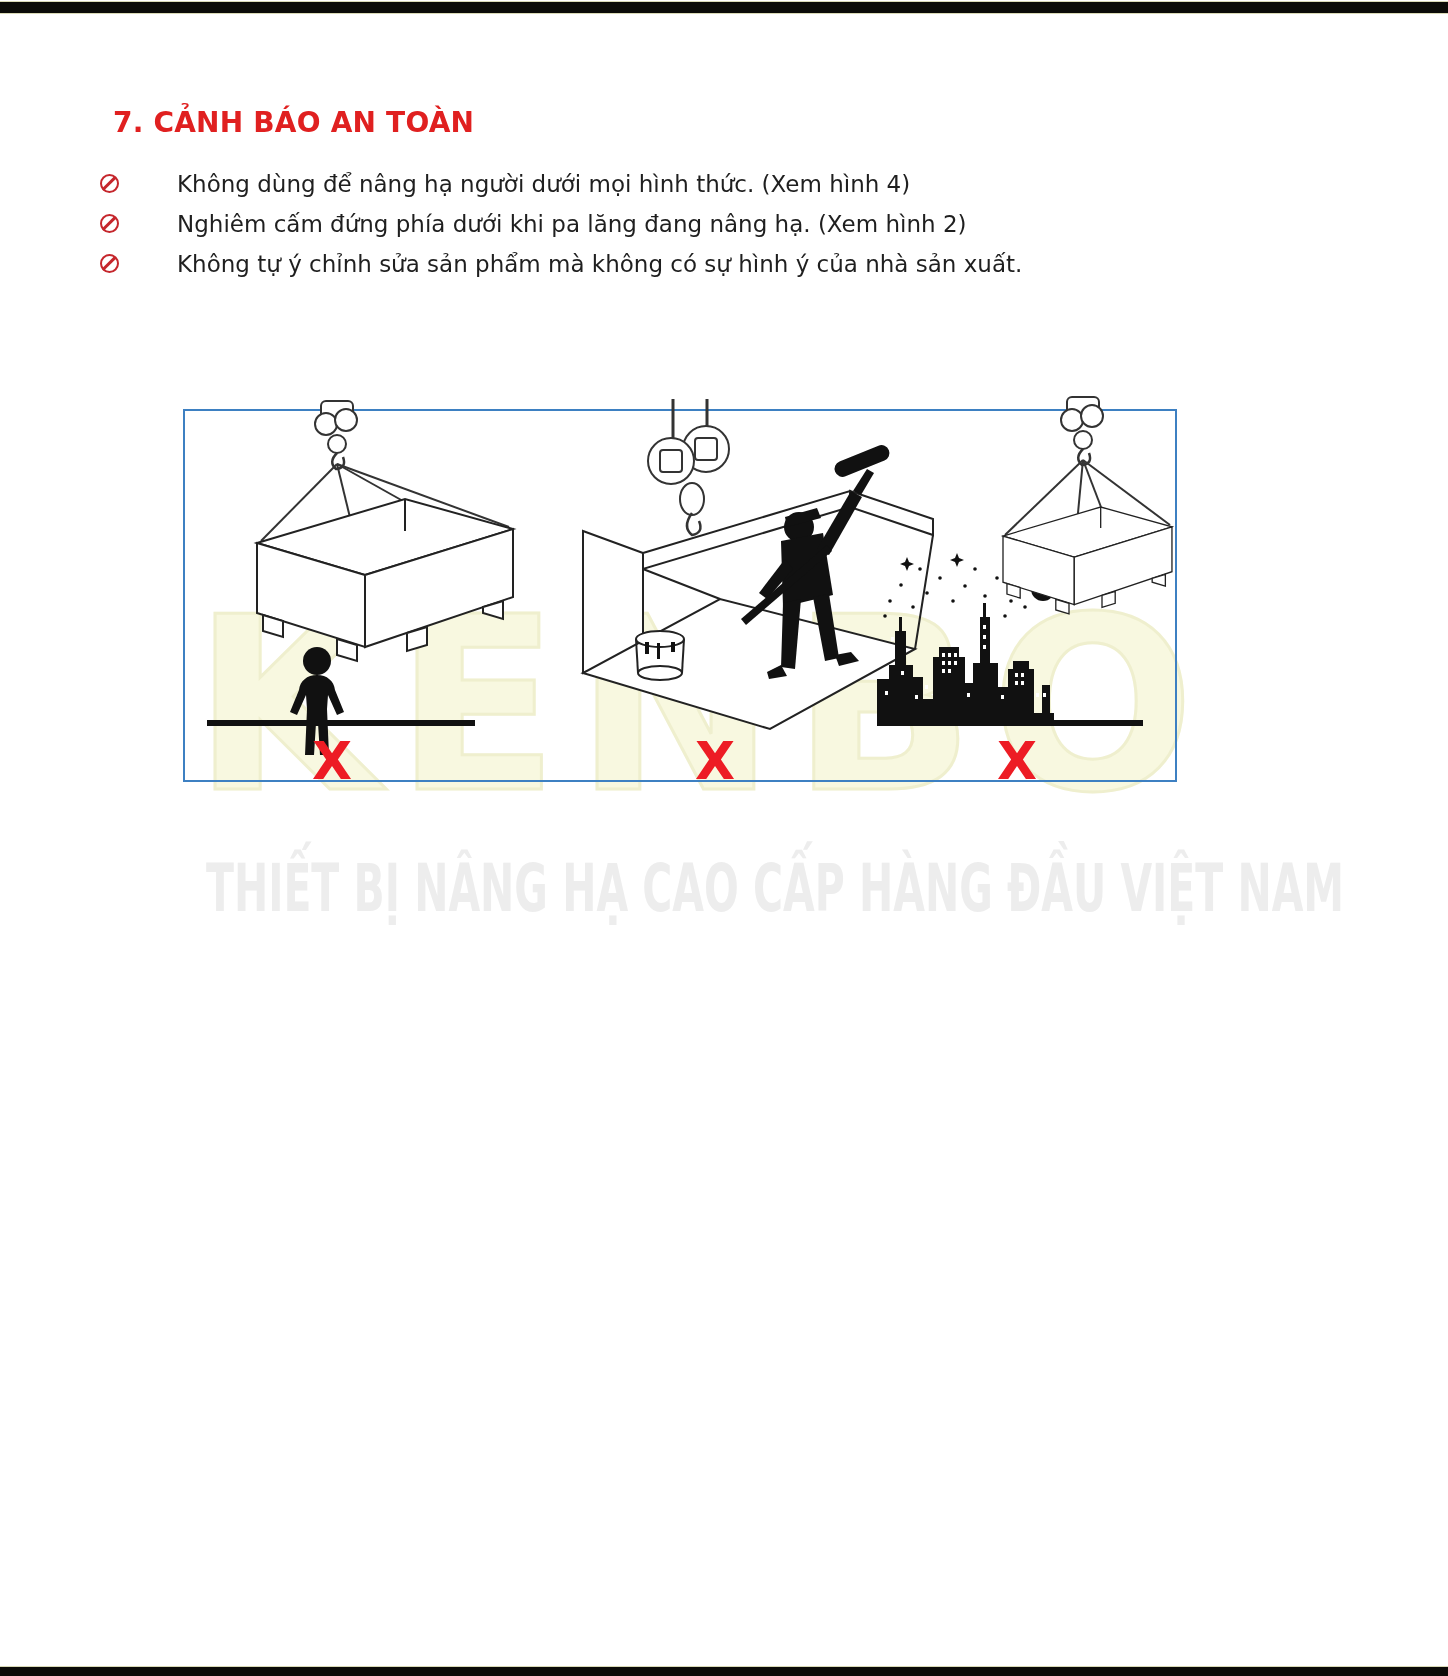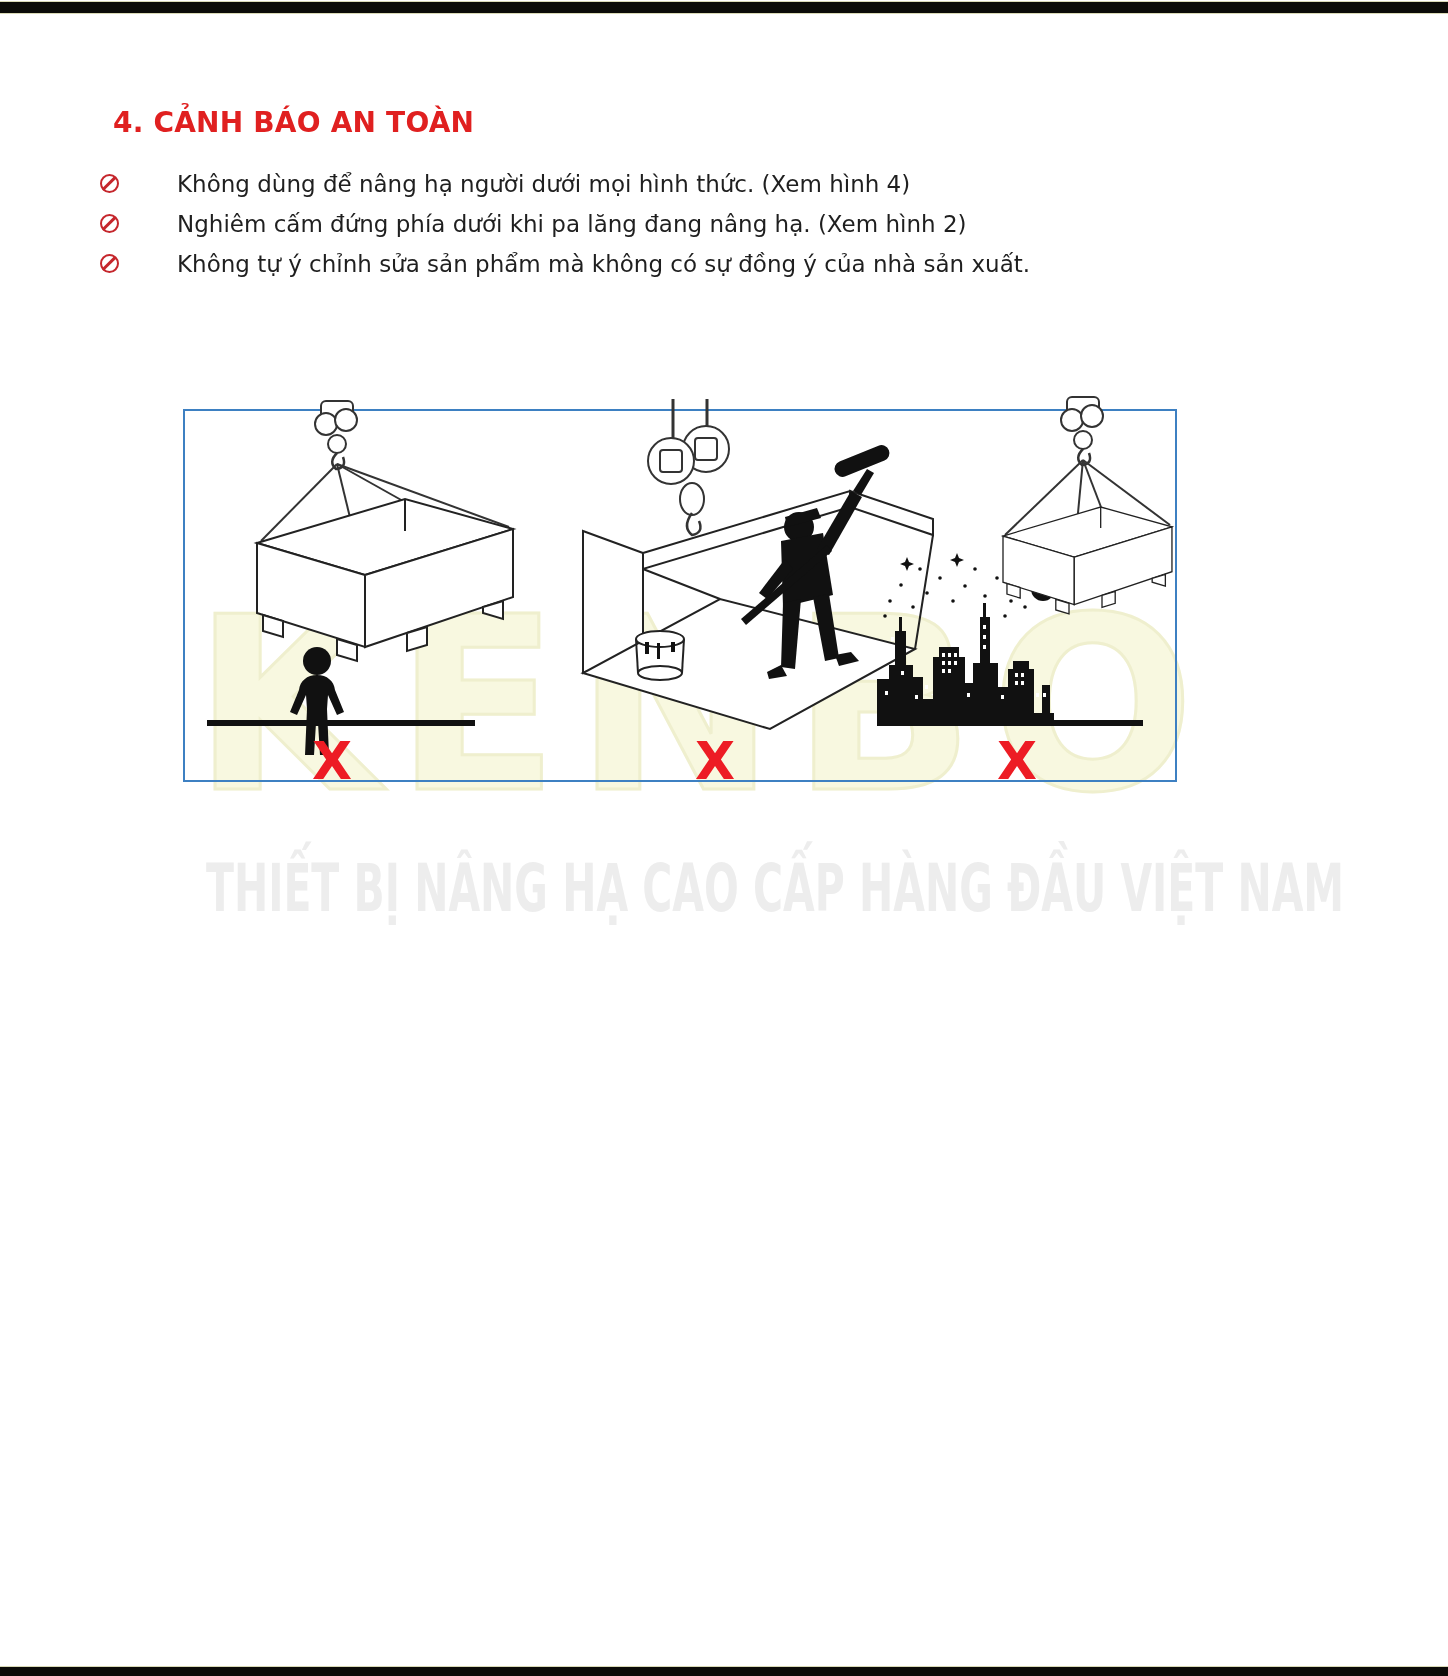--- a/index.html
+++ b/index.html
@@ -76,34 +76,34 @@
     text-align:center;font-size:24px;font-weight:bold;color:#e02020;
   }
 </style>
 </head>
 <body>
 
 <div class="page">
 
   <div class="bar top"></div>
 
-  <h1 class="heading">4. CẢNH BÁO AN TOÀN</h1>
+  <h1 class="heading">7. CẢNH BÁO AN TOÀN</h1>
 
   <ul class="warning-list">
     <li class="warning-item">
       <span class="no-icon"></span>
       <span class="warning-text">Không dùng để nâng hạ người dưới mọi hình thức. (Xem hình 4)</span>
     </li>
     <li class="warning-item">
       <span class="no-icon"></span>
       <span class="warning-text">Nghiêm cấm đứng phía dưới khi pa lăng đang nâng hạ. (Xem hình 2)</span>
     </li>
     <li class="warning-item">
       <span class="no-icon"></span>
-      <span class="warning-text">Không tự ý chỉnh sửa sản phẩm mà không có sự đồng ý của nhà sản xuất.</span>
+      <span class="warning-text">Không tự ý chỉnh sửa sản phẩm mà không có sự hình ý của nhà sản xuất.</span>
     </li>
   </ul>
 
   <div class="wm-brand">KENBO</div>
   <div class="wm-tagline">THIẾT BỊ NÂNG HẠ CAO CẤP HÀNG ĐẦU VIỆT NAM</div>
 
   <div class="figure-box">
     <svg width="994" height="373" viewBox="0 0 994 373">
       <defs>
         <g id="hoist">

